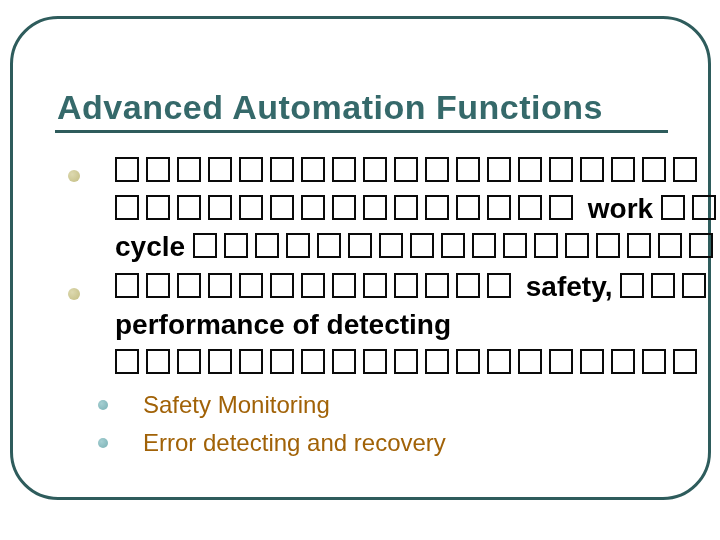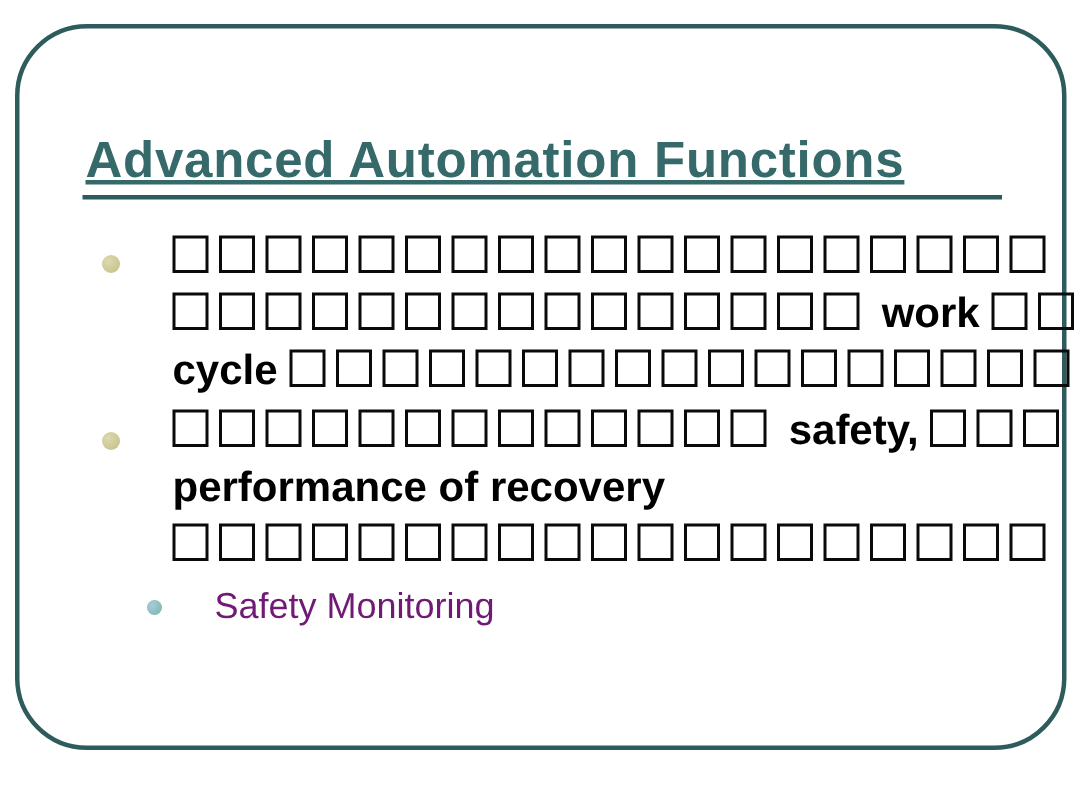--- a/index.html
+++ b/index.html
@@ -78,21 +78,21 @@
   }
   .ntxt { letter-spacing: 0; font-weight: bold; }
   .subs {
     position: absolute;
     left: 143px;
     top: 386px;
     margin: 0;
     padding: 0;
     list-style: none;
     font-size: 24px;
-    color: #701a75;
+    color: #a16207;
   }
   .sub-item {
     position: relative;
     height: 38px;
     line-height: 38px;
     white-space: nowrap;
   }
   .sub-dot {
     position: absolute;
     left: -45px;
@@ -103,38 +103,42 @@
     background: radial-gradient(circle at 35% 35%, #a5cfd2, #79b0b4);
   }
 </style>
 </head>
 <body>
 
 <div class="slide">
 
   <div class="border-frame" style="border-color: rgb(46, 92, 92);"></div>
 
-  <h1 class="title" style="color: rgb(53, 105, 106); text-decoration: underline;">Advanced Automation Functions</h1>
+  <h1 class="title" style="color: rgb(53, 105, 106);">Advanced Automation Functions</h1>
 
   <div class="title-rule" style="background-color: rgb(46, 92, 92);"></div>
 
   <div class="bullet-dot b1"></div>
   <div class="para p1">
     <div class="bline"><span class="nbox"></span><span class="nbox"></span><span class="nbox"></span><span class="nbox"></span><span class="nbox"></span><span class="nbox"></span><span class="nbox"></span><span class="nbox"></span><span class="nbox"></span><span class="nbox"></span><span class="nbox"></span><span class="nbox"></span><span class="nbox"></span><span class="nbox"></span><span class="nbox"></span><span class="nbox"></span><span class="nbox"></span><span class="nbox"></span><span class="nbox"></span></div>
     <div class="bline"><span class="nbox"></span><span class="nbox"></span><span class="nbox"></span><span class="nbox"></span><span class="nbox"></span><span class="nbox"></span><span class="nbox"></span><span class="nbox"></span><span class="nbox"></span><span class="nbox"></span><span class="nbox"></span><span class="nbox"></span><span class="nbox"></span><span class="nbox"></span><span class="nbox"></span><span class="ntxt"> work </span><span class="nbox"></span><span class="nbox"></span></div>
     <div class="bline"><span class="ntxt">cycle </span><span class="nbox"></span><span class="nbox"></span><span class="nbox"></span><span class="nbox"></span><span class="nbox"></span><span class="nbox"></span><span class="nbox"></span><span class="nbox"></span><span class="nbox"></span><span class="nbox"></span><span class="nbox"></span><span class="nbox"></span><span class="nbox"></span><span class="nbox"></span><span class="nbox"></span><span class="nbox"></span><span class="nbox"></span></div>
   </div>
 
   <div class="bullet-dot b2"></div>
   <div class="para p2">
     <div class="bline"><span class="nbox"></span><span class="nbox"></span><span class="nbox"></span><span class="nbox"></span><span class="nbox"></span><span class="nbox"></span><span class="nbox"></span><span class="nbox"></span><span class="nbox"></span><span class="nbox"></span><span class="nbox"></span><span class="nbox"></span><span class="nbox"></span><span class="ntxt"> safety, </span><span class="nbox"></span><span class="nbox"></span><span class="nbox"></span></div>
-    <div class="bline"><span class="ntxt">performance of recovery</span></div>
+    <div class="bline"><span class="ntxt">performance of detecting</span></div>
     <div class="bline"><span class="nbox"></span><span class="nbox"></span><span class="nbox"></span><span class="nbox"></span><span class="nbox"></span><span class="nbox"></span><span class="nbox"></span><span class="nbox"></span><span class="nbox"></span><span class="nbox"></span><span class="nbox"></span><span class="nbox"></span><span class="nbox"></span><span class="nbox"></span><span class="nbox"></span><span class="nbox"></span><span class="nbox"></span><span class="nbox"></span><span class="nbox"></span></div>
   </div>
 
   <ul class="subs">
     <li class="sub-item">
       <span class="sub-dot"></span>
       <span>Safety Monitoring</span>
     </li>
+    <li class="sub-item">
+      <span class="sub-dot"></span>
+      <span>Error detecting and recovery</span>
+    </li>
   </ul>
 
 </div>
 
 </body></html>

